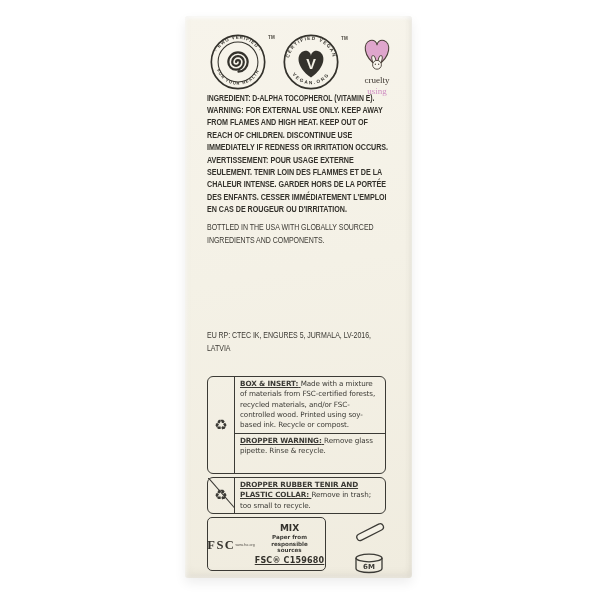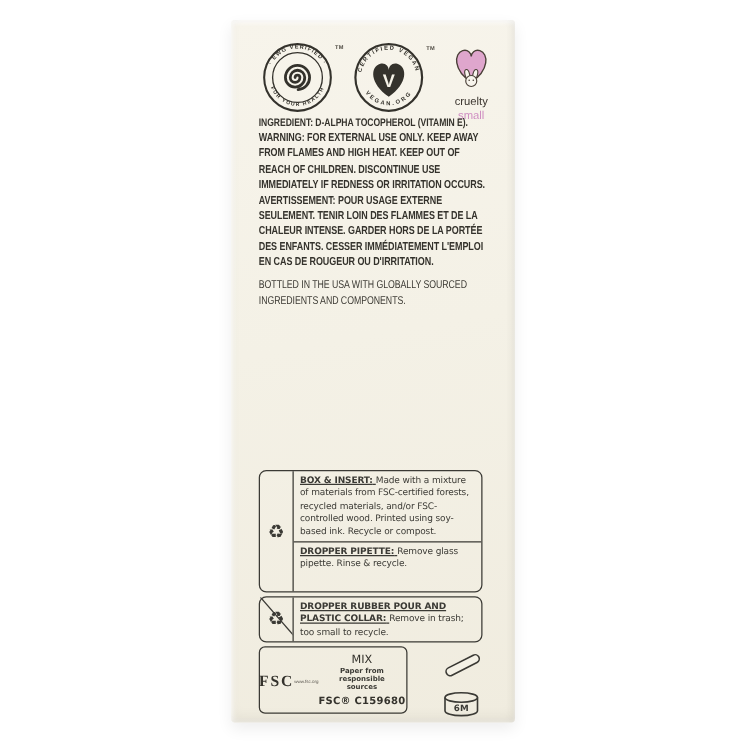--- a/index.html
+++ b/index.html
@@ -10,21 +10,21 @@
     border-radius:3px;
     box-shadow:0 5px 12px rgba(0,0,0,.07), inset -3px 0 6px rgba(0,0,0,.035),
                inset 2px 0 4px rgba(255,255,255,.5), inset 0 -5px 9px rgba(0,0,0,.05),
                inset 0 3px 3px rgba(255,255,255,.65);}
   .abs{position:absolute;}
   .cond{transform:scaleX(.78);transform-origin:0 0;width:129%;letter-spacing:-.05px;}
   .txtcol{left:22px;width:183px;}
   .bold9{font-size:9.2px;font-weight:bold;line-height:12.4px;}
   .med9{font-size:9px;font-weight:400;line-height:13.2px;color:#3b3933;}
   .badge-tm{font-size:4.5px;font-weight:bold;color:#4a463e;letter-spacing:.3px;}
-  .cruelty-txt{font-family:Liberation Sans, sans-serif;font-size:9px;line-height:10.5px;
+  .cruelty-txt{font-family:Liberation Serif, serif;font-size:9px;line-height:10.5px;
      text-align:center;color:#3a342e;}
   .cruelty-free{color:#cf8ec2;}
   
   .rtable{left:22px;width:179px;border:1.3px solid #3b3a35;border-radius:6px;
      display:flex;background:transparent;box-sizing:border-box;}
   .icon-cell{width:26px;border-right:1.3px solid #3b3a35;display:flex;align-items:center;
      justify-content:center;position:relative;flex:0 0 26px;overflow:hidden;}
   .recycle-glyph{font-family:"DejaVu Sans",sans-serif;font-size:15px;color:#3b3a35;line-height:1;}
   .slash{position:absolute;left:-8px;top:15px;width:44px;border-top:1.3px solid #3b3a35;
      transform:rotate(49deg);}
@@ -37,25 +37,25 @@
   
   .fscbox{left:22px;top:501px;width:119px;height:54px;border:1.3px solid #3b3a35;
      border-radius:5px;display:flex;box-sizing:border-box;}
   .fsc-left{width:46px;display:flex;flex-direction:row;align-items:center;
      justify-content:center;padding-top:2px;}
   .fsc-acronym{font-family:"Liberation Serif",serif;font-weight:bold;font-size:12.5px;
      letter-spacing:1.5px;line-height:10px;color:#34322c;}
   .fsc-url{font-size:3.6px;color:#55514a;line-height:5px;}
   .fsc-right{flex:1;display:flex;flex-direction:column;align-items:center;
      justify-content:center;text-align:center;}
-  .fsc-mix{font-family:"DejaVu Sans",sans-serif;font-size:9px;font-weight:normal;line-height:10px;}
+  .fsc-mix{font-family:"DejaVu Sans",sans-serif;font-size:9px;font-weight:bold;line-height:10px;}
   .fsc-desc{font-family:"DejaVu Sans",sans-serif;font-size:5.6px;font-weight:bold;
      line-height:6.8px;width:58px;margin-top:1px;color:#3b3a35;}
   .fsc-license{font-family:"DejaVu Sans",sans-serif;font-size:8px;font-weight:bold;
-     letter-spacing:.2px;margin-top:2px;}
+     letter-spacing:.2px;margin-top:2px;text-decoration:underline;}
 </style>
 </head>
 <body>
 
 <div class="package">
 
   <svg class="abs" style="left:24px;top:17px;" width="58" height="58" viewBox="0 0 60 60">
     <defs>
       <path id="ewgTop" d="M 6,30 A 24,24 0 0 1 54,30"></path>
       <path id="ewgBot" d="M 6.5,30 A 23.5,23.5 0 0 0 53.5,30"></path>
@@ -92,61 +92,64 @@
   <div class="abs" style="left:166px;top:15px;width:52px;text-align:center;">
     <svg width="46" height="40" viewBox="0 0 50 42">
       <path d="M25 37 C9 26.5 10 12 17.5 9.6 C22 8.3 25 11.6 25 14.8 C25 11.6 28 8.3 32.5 9.6 C40 12 41 26.5 25 37 Z" fill="#dfa6cd" stroke="#4a4038" stroke-width="1.2"></path>
       <ellipse cx="21.6" cy="30.5" rx="2" ry="4.6" fill="#f7f4ec" stroke="#4a4038" stroke-width="1" transform="rotate(-14 21.6 30.5)"></ellipse>
       <ellipse cx="28.4" cy="30.5" rx="2" ry="4.6" fill="#f7f4ec" stroke="#4a4038" stroke-width="1" transform="rotate(14 28.4 30.5)"></ellipse>
       <circle cx="25" cy="36" r="4.8" fill="#f7f4ec" stroke="#4a4038" stroke-width="1"></circle>
       <circle cx="23.2" cy="35.4" r=".7" fill="#4a4038"></circle>
       <circle cx="26.8" cy="35.4" r=".7" fill="#4a4038"></circle>
     </svg>
     <div class="cruelty-txt">cruelty</div>
-    <div class="cruelty-txt cruelty-free">small</div>
+    <div class="cruelty-txt cruelty-free">using</div>
   </div>
 
   <div class="abs txtcol" style="top:76px;">
     <div class="cond bold9" style="font-size:8.8px;">INGREDIENT: D-ALPHA TOCOPHEROL (VITAMIN E).</div>
   </div>
 
   <div class="abs txtcol" style="top:205px;">
     <div class="cond med9">BOTTLED IN THE USA WITH GLOBALLY SOURCED INGREDIENTS AND COMPONENTS.</div>
   </div>
 
   <div class="abs txtcol" style="top:88px;">
     <div class="cond bold9">WARNING: FOR EXTERNAL USE ONLY. KEEP AWAY FROM FLAMES AND HIGH HEAT. KEEP OUT OF REACH OF CHILDREN. DISCONTINUE USE IMMEDIATELY IF REDNESS OR IRRITATION OCCURS. AVERTISSEMENT: POUR USAGE EXTERNE SEULEMENT. TENIR LOIN DES FLAMMES ET DE LA CHALEUR INTENSE. GARDER HORS DE LA PORTÉE DES ENFANTS. CESSER IMMÉDIATEMENT L'EMPLOI EN CAS DE ROUGEUR OU D'IRRITATION.</div>
   </div>
 
 
 
+  <div class="abs txtcol" style="top:313px;">
+    <div class="cond med9">EU RP: CTEC IK, ENGURES 5, JURMALA, LV-2016, LATVIA</div>
+  </div>
 
 
   <div class="abs rtable" style="top:360px;min-height:98px;">
     <div class="icon-cell">
       <span class="recycle-glyph">♻</span>
     </div>
     <div class="rrows">
       <div class="rrow" style="flex:0 0 52px;">
         <span class="rlabel">BOX &amp; INSERT:</span><span>Made with a mixture of materials from FSC-certified forests, recycled materials, and/or FSC-controlled wood. Printed using soy-based ink. Recycle or compost.</span>
       </div>
       <div class="rrow" style="flex:1;">
-        <span class="rlabel">DROPPER PIPETTE:</span><span>Remove glass pipette.  Rinse &amp; recycle.</span>
+        <span class="rlabel">DROPPER WARNING:</span><span>Remove glass pipette.  Rinse &amp; recycle.</span>
       </div>
     </div>
   </div>
 
   <div class="abs rtable" style="top:461px;min-height:34px;">
     <div class="icon-cell">
       <span class="recycle-glyph">♻</span>
       <div class="slash"></div>
     </div>
     <div class="rrows">
       <div class="rrow" style="flex:1;">
-        <span class="rlabel">DROPPER RUBBER POUR AND PLASTIC COLLAR:</span><span>Remove in trash; too small to recycle.</span>
+        <span class="rlabel">DROPPER RUBBER TENIR AND PLASTIC COLLAR:</span><span>Remove in trash; too small to recycle.</span>
       </div>
     </div>
   </div>
 
   <div class="abs fscbox">
     <div class="fsc-left">
       <svg width="36" height="26" viewBox="0 0 36 26">
         <path d="M4 15 C7.5 15.5 10 18.5 11 21.5 C13.5 12 18 7 24 4.6" fill="none" stroke="#34322c" stroke-width="2" stroke-linecap="round"></path>
         <circle cx="24.5" cy="6.5" r="3.6" fill="#34322c"></circle>
         <circle cx="28.6" cy="9" r="3" fill="#34322c"></circle>

